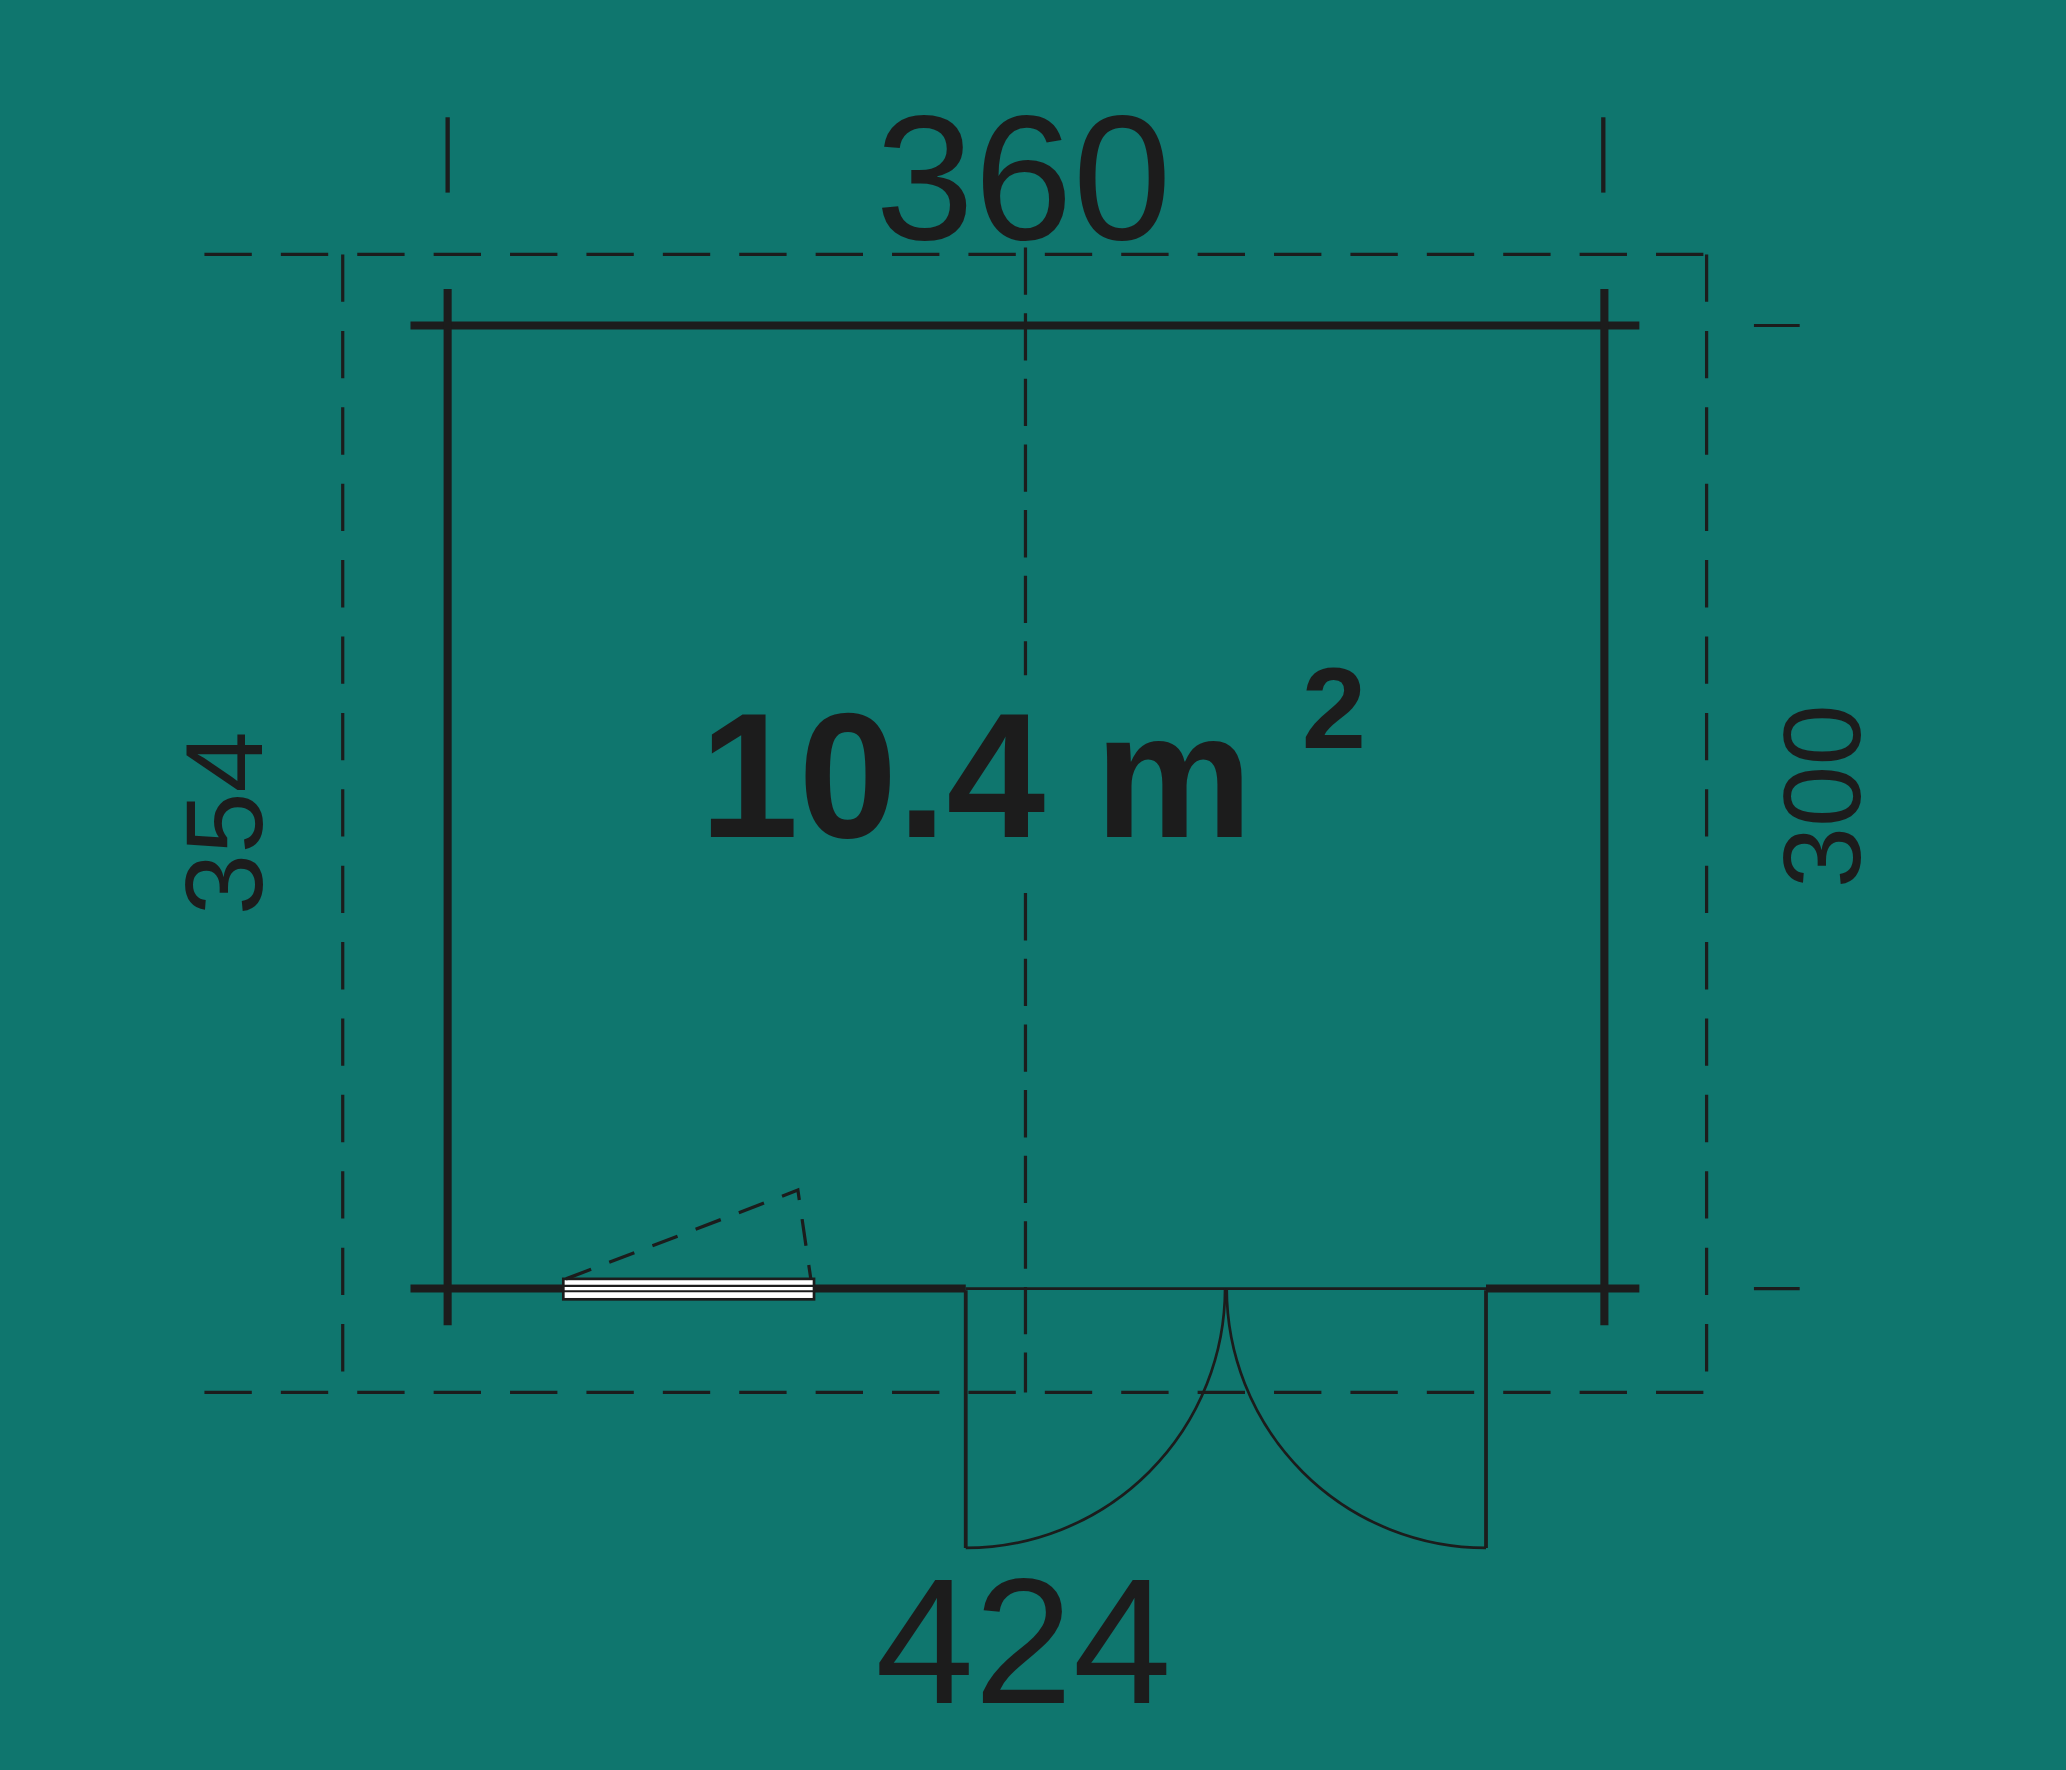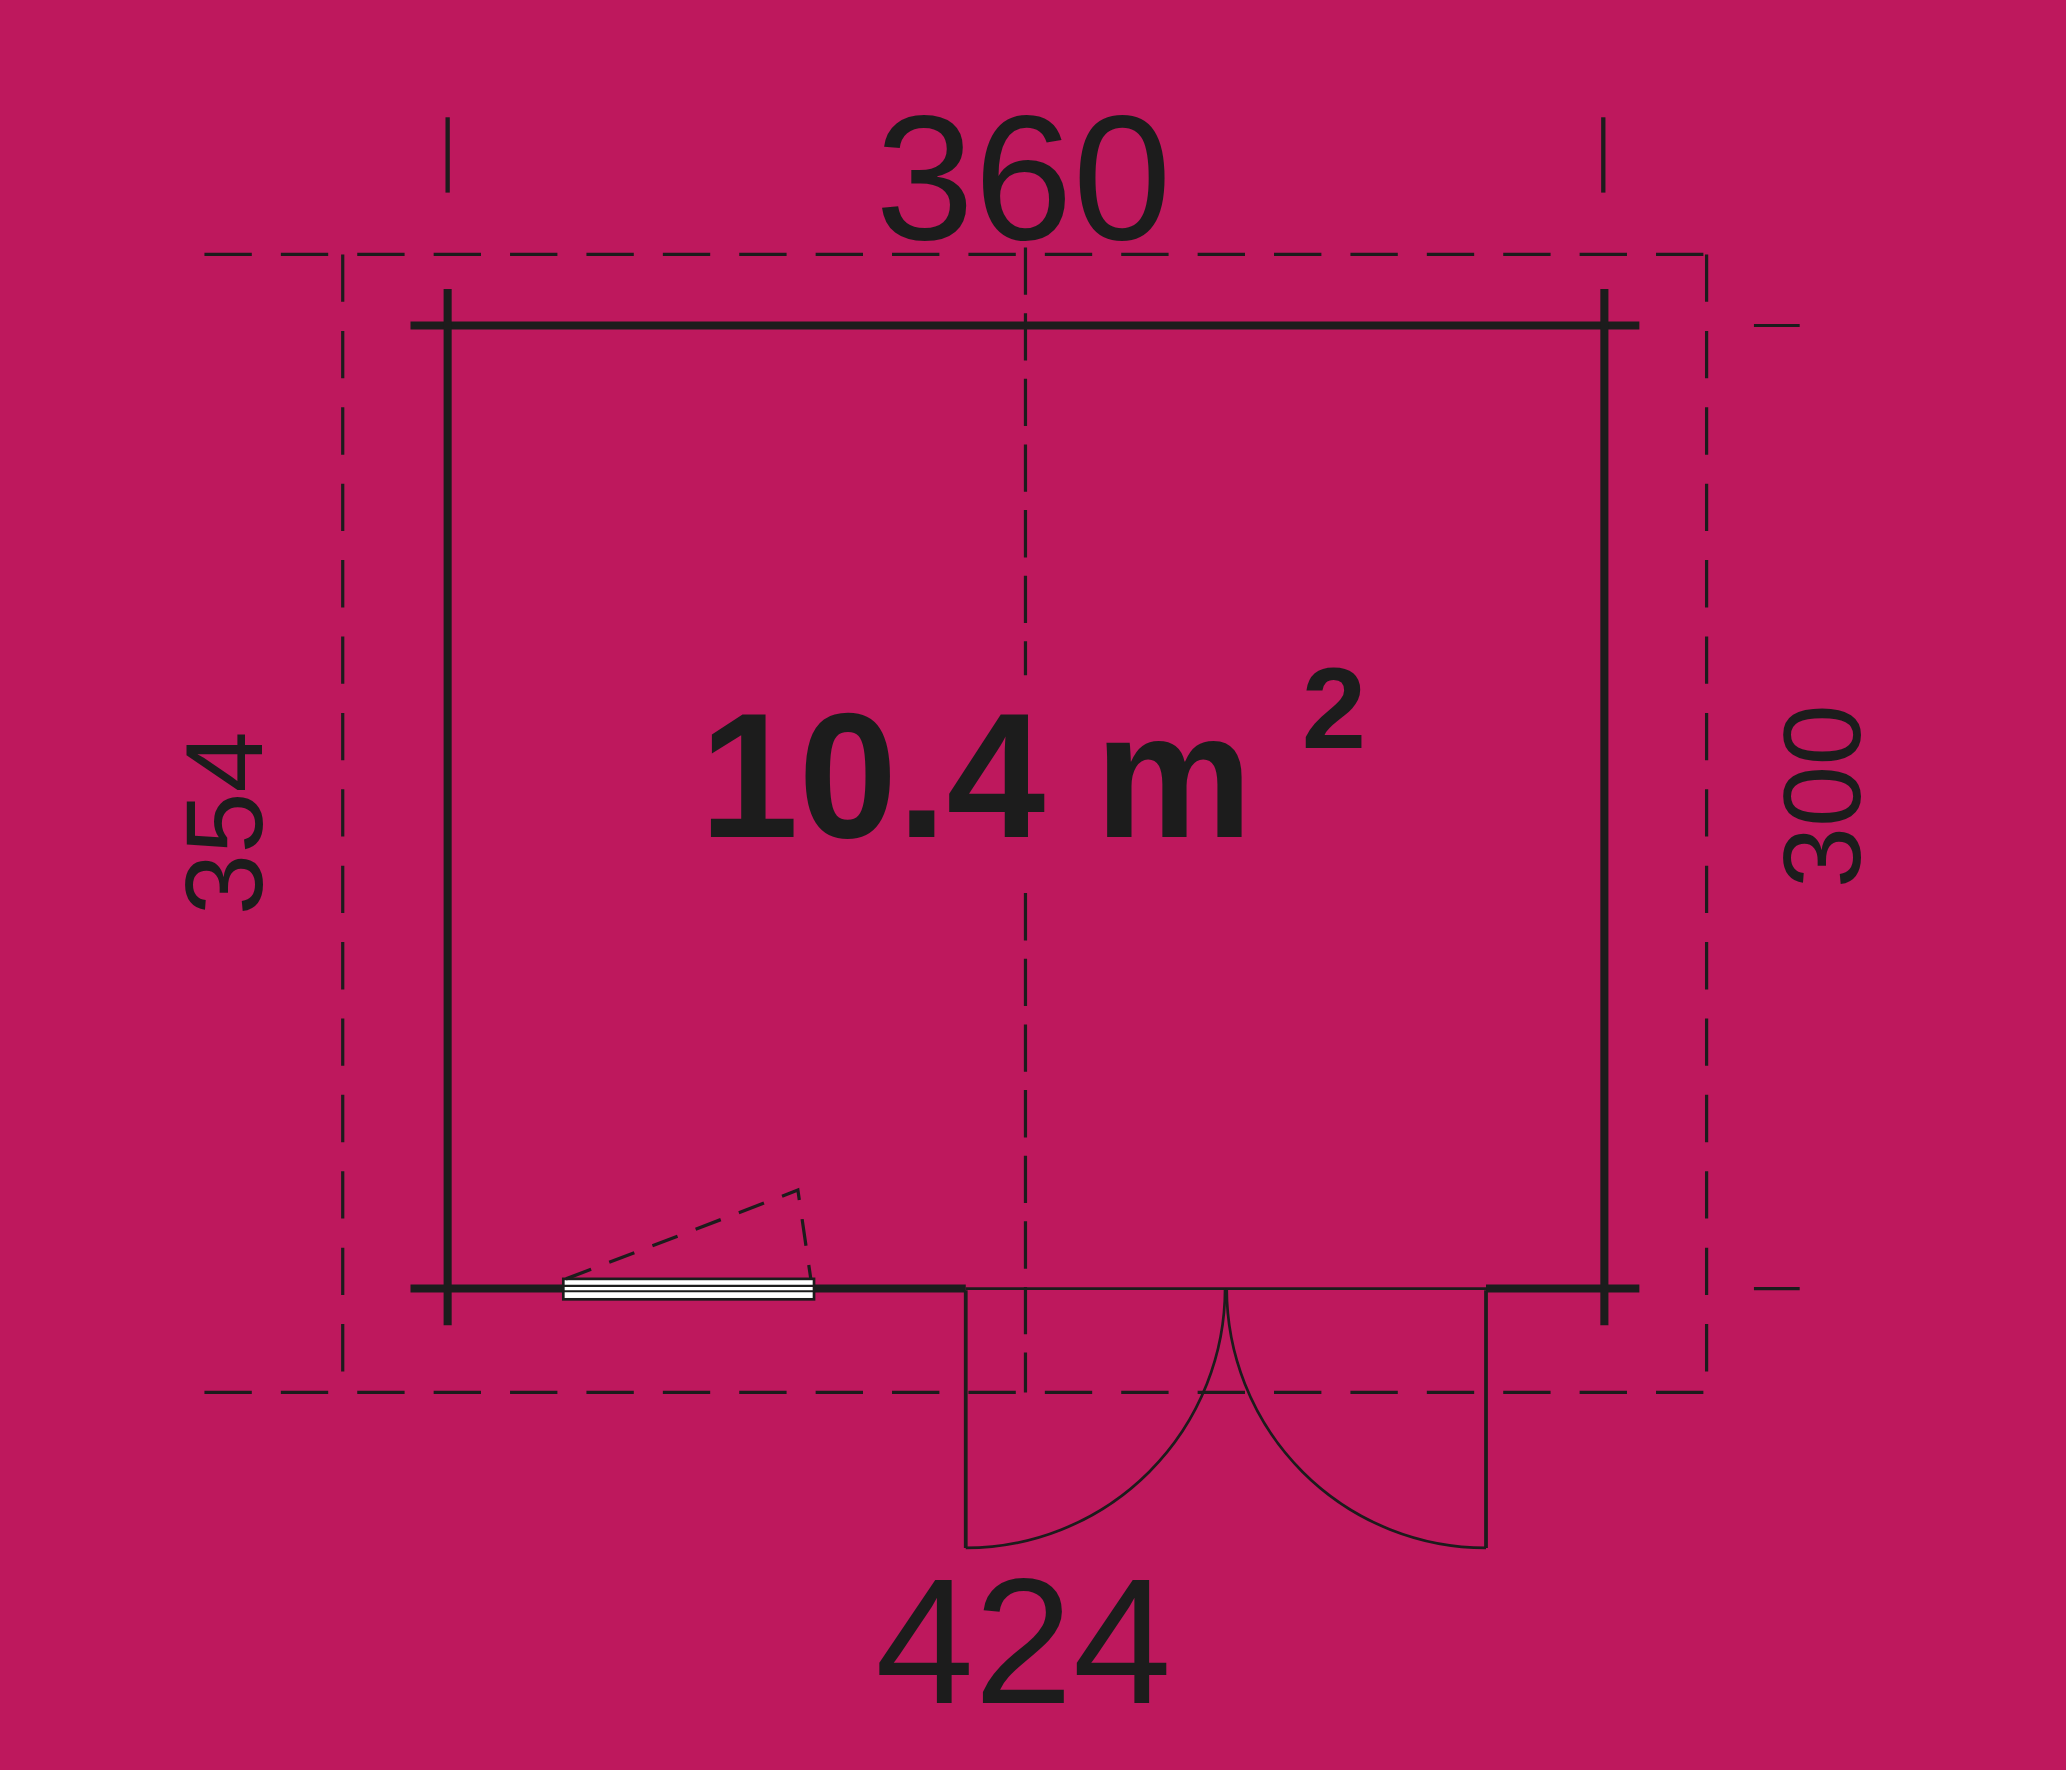--- a/index.html
+++ b/index.html
@@ -3,21 +3,21 @@
 <meta charset="utf-8">
 <style>
   html, body {
     margin: 0;
     padding: 0;
     background: #ffffff;
     font-family: "Liberation Sans", "DejaVu Sans", sans-serif;
   }
   .plan-wrap {
     width: 100%;
-    background: #be185d;
+    background: #0f766e;
   }
   svg { display: block; width: 100%; height: auto; }
 
   .thick-wall   { stroke: #1c1c1c; stroke-width: 15; fill: none; }
   .thin-line    { stroke: #1c1c1c; stroke-width: 5;  fill: none; }
   .leaf-line    { stroke: #1c1c1c; stroke-width: 7;  fill: none; }
   .glaze-line   { stroke: #1c1c1c; stroke-width: 4;  fill: none; }
   .dash-roof    { stroke: #1c1c1c; stroke-width: 6;  fill: none; stroke-dasharray: 88 54; }
   .dash-axis    { stroke: #1c1c1c; stroke-width: 6;  fill: none; stroke-dasharray: 88 34; }
   .dash-swing   { stroke: #1c1c1c; stroke-width: 6;  fill: none; stroke-dasharray: 50 36; }

